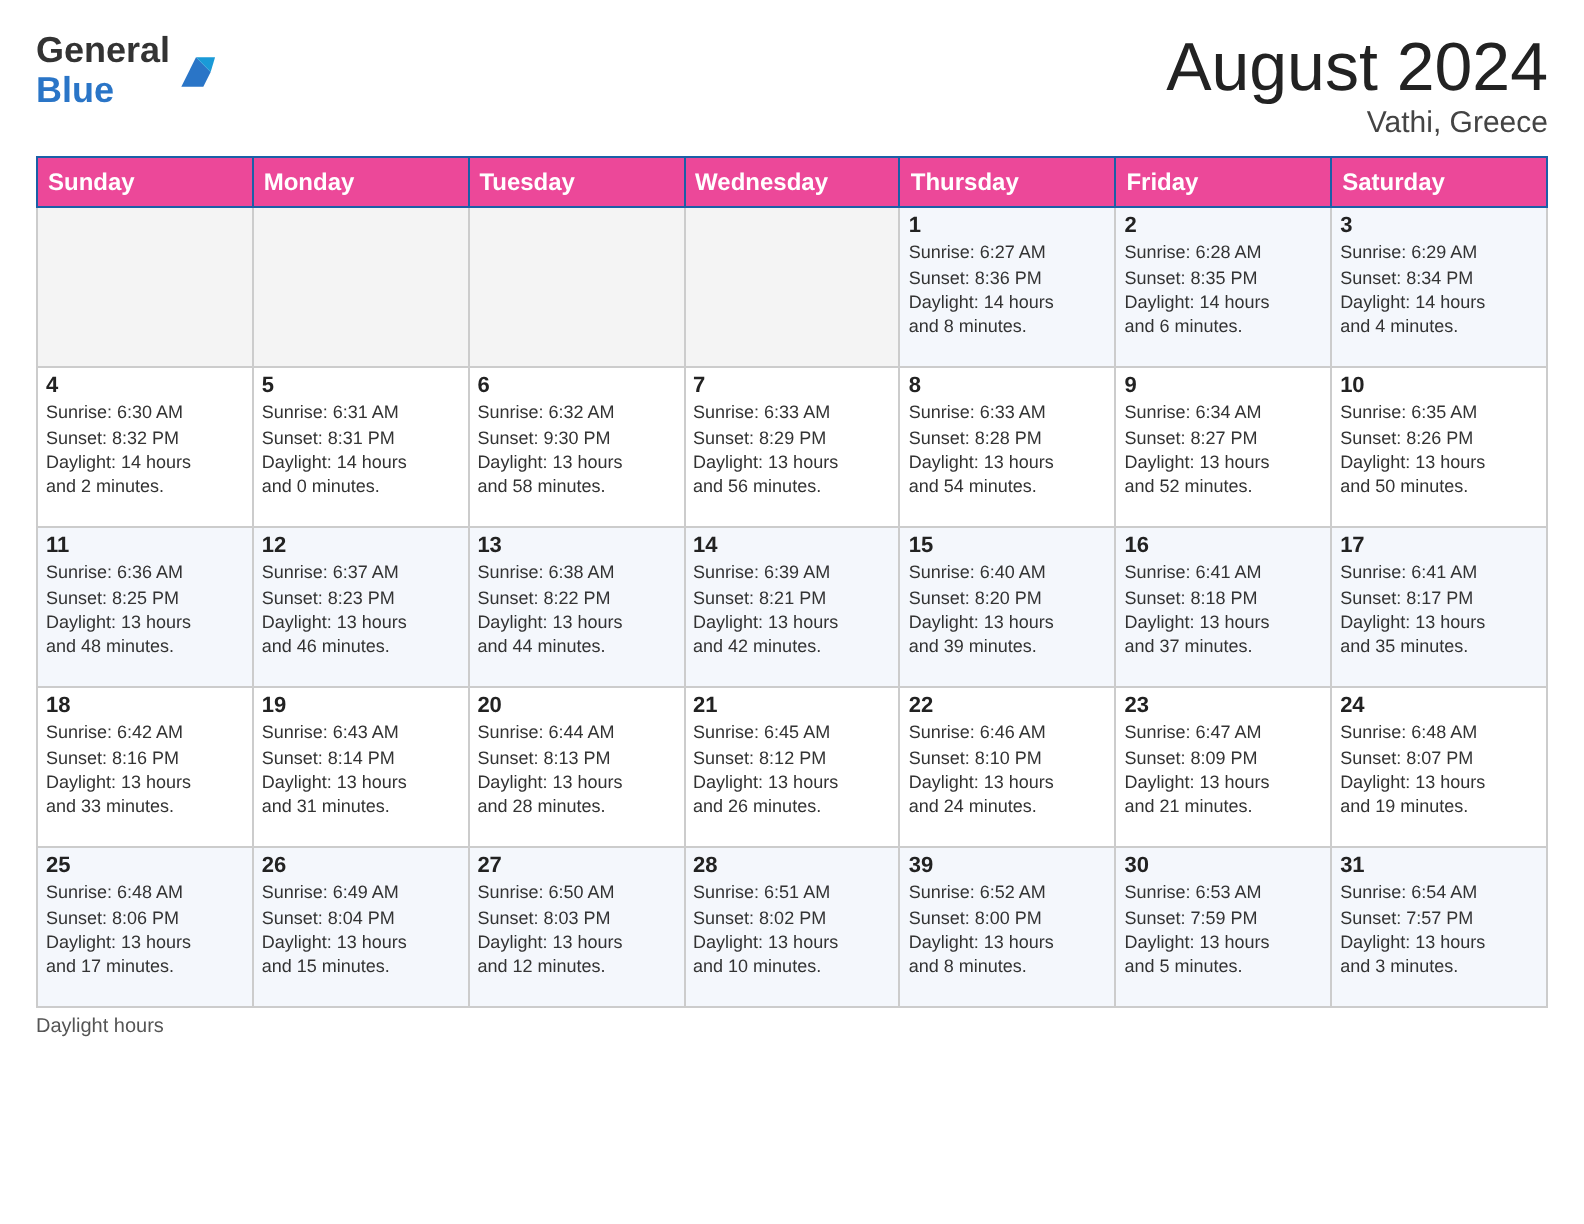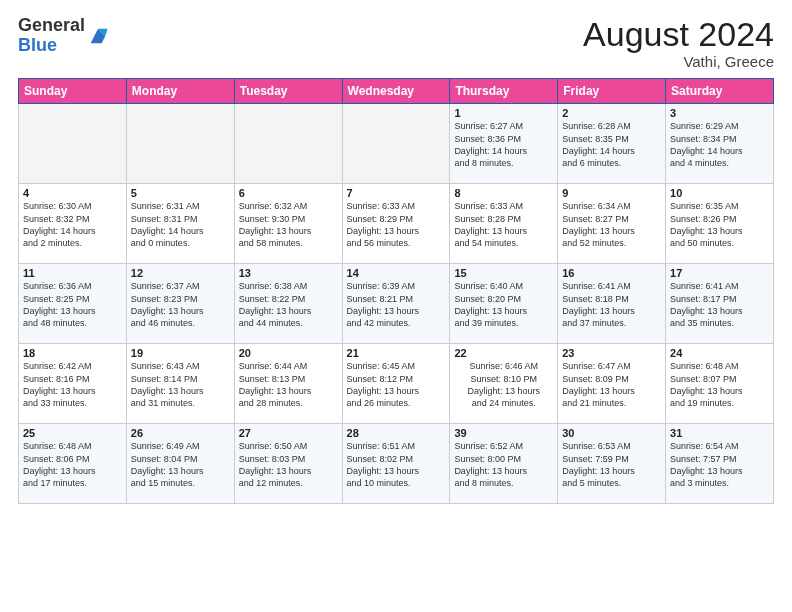--- a/index.html
+++ b/index.html
@@ -300,21 +300,21 @@
           </td>
           <td>
             <span class="day-num">21</span>
             <div class="day-info" style="white-space: pre-line;">Sunrise: 6:45 AM
 Sunset: 8:12 PM
 Daylight: 13 hours
 and 26 minutes.</div>
           </td>
           <td>
             <span class="day-num">22</span>
-            <div class="day-info" style="white-space: pre-line; text-align: center;">Sunrise: 6:46 AM
+            <div class="day-info" style="white-space: pre-line;">Sunrise: 6:46 AM
 Sunset: 8:10 PM
 Daylight: 13 hours
 and 24 minutes.</div>
           </td>
           <td>
             <span class="day-num">23</span>
             <div class="day-info" style="white-space: pre-line;">Sunrise: 6:47 AM
 Sunset: 8:09 PM
 Daylight: 13 hours
 and 21 minutes.</div>
@@ -374,13 +374,16 @@
             <span class="day-num">31</span>
             <div class="day-info" style="white-space: pre-line;">Sunrise: 6:54 AM
 Sunset: 7:57 PM
 Daylight: 13 hours
 and 3 minutes.</div>
           </td>
         </tr>
       </tbody>
   </table>
 
+  <div class="footer-note">
+    <span>Daylight hours</span>
+  </div>
 </div>
 
 </body></html>

